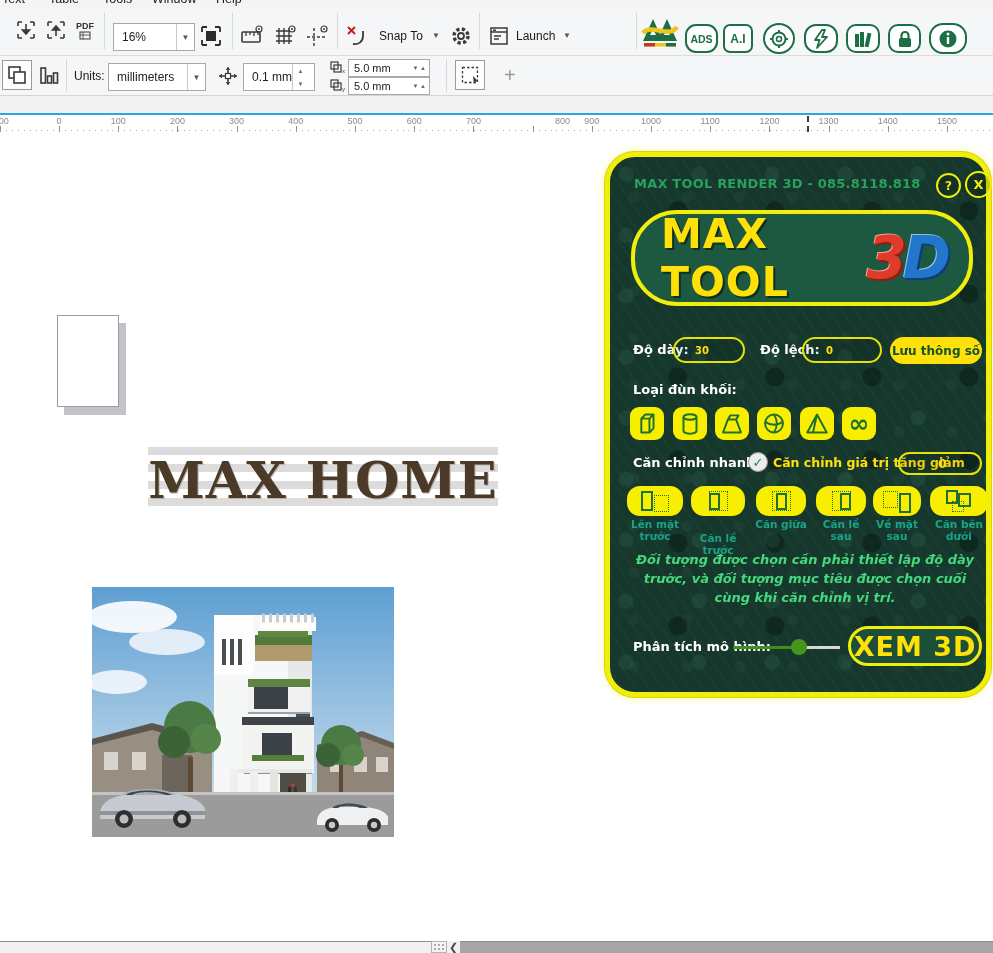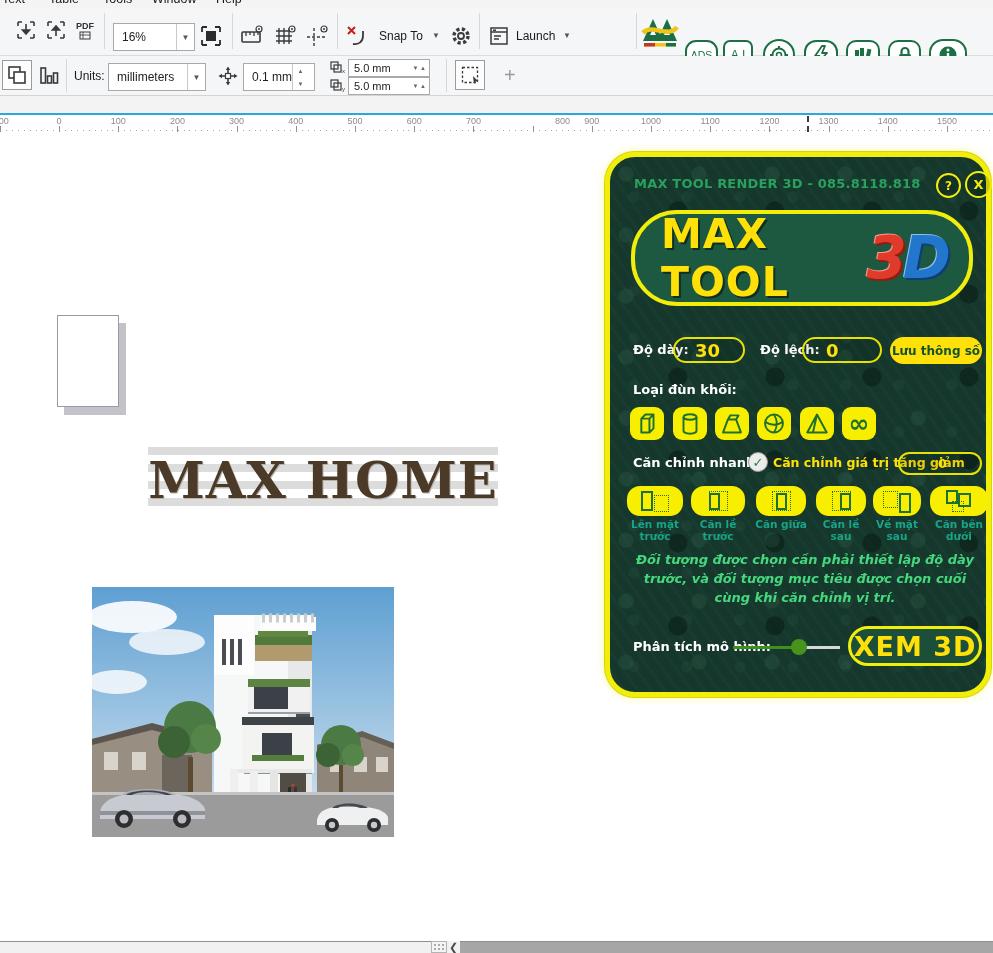--- a/index.html
+++ b/index.html
@@ -13,21 +13,21 @@
   .pbar{left:0;top:56px;width:993px;height:39px;background:#f5f6f7;border-bottom:1px solid #d4d4d4;}
   .gapstrip{left:0;top:96px;width:993px;height:17px;background:#f3f3f3;}
   .sep{width:1px;background:#d8d8d8;top:5px;height:36px;}
   .sep2{width:1px;background:#d8d8d8;top:3px;height:33px;}
   .tbtn{display:flex;align-items:center;justify-content:center;}
   .combo{background:#fff;border:1px solid #a9a9a9;display:flex;align-items:center;font-size:12px;color:#222;}
   .combo .dd{margin-left:auto;width:17px;align-self:stretch;border-left:1px solid #c9c9c9;display:flex;align-items:center;justify-content:center;color:#555;font-size:8px;}
   .spinv{display:flex;flex-direction:column;border-left:1px solid #c9c9c9;width:15px;align-self:stretch;}
   .spinv b{flex:1;font-size:6px;color:#666;display:flex;align-items:center;justify-content:center;font-weight:normal;}
   .lbl{font-size:12px;color:#1a1a1a;}
-  .gicon{border:2.5px solid #1c6f44;color:#1c6f44;background:#fff;display:flex;align-items:center;justify-content:center;font-weight:normal;margin-top:16px;}
+  .gicon{border:2.5px solid #1c6f44;color:#1c6f44;background:#fff;display:flex;align-items:center;justify-content:center;font-weight:bold;}
   
   .blueline{left:0;top:113px;width:993px;height:2px;background:#2aa7e0;}
   .ruler{left:0;top:115px;width:993px;height:18px;background:#fff;overflow:hidden;}
   .rtick{position:absolute;top:1px;transform:translateX(-50%);font-size:9px;color:#8c8c8c;}
   .rmark{position:absolute;top:11px;width:1px;height:6px;background:#8c8c8c;}
   .rdots{position:absolute;left:0;top:15px;width:993px;height:1px;
          background-image:repeating-linear-gradient(to right,#a5a5a5 0 1px,transparent 1px 5.92px);}
   .rmarker{position:absolute;left:807px;top:1px;height:16px;border-left:2px dashed #3c3c3c;}
   
   .pagerect{left:57px;top:315px;width:60px;height:90px;background:#fff;border:1px solid #9a9aa2;box-shadow:7px 8px 0 #c2c2c8;}
@@ -52,21 +52,21 @@
           font-weight:bold;background:rgba(0,0,0,.15);cursor:pointer;font-family:"DejaVu Sans",sans-serif;}
   .banner{left:21px;top:53px;width:342px;height:96px;box-sizing:border-box;border:4px solid #f2ee0c;border-radius:46px;
           background:#1d5941;display:flex;align-items:center;padding:0 18px 0 26px;}
   .banner .mt{font-size:41px;font-weight:900;color:#ffe008;letter-spacing:1px;font-family:"DejaVu Sans",sans-serif;
               text-shadow:2px 2px 0 #0d2e20;}
   .banner .d3{margin-left:14px;font-size:58px;font-weight:900;font-style:italic;font-family:"DejaVu Sans",sans-serif;line-height:1;}
   .banner .d3 .n3{color:#e03a2a;text-shadow:2px 2px 0 #8f1d12,-1px -1px 0 #f59a8e;}
   .banner .d3 .nd{color:#2277cc;text-shadow:2px 2px 0 #0f3e77,-1px -1px 0 #8fc0ea;margin-left:-4px;}
   .wlab{font-size:13px;font-weight:bold;color:#ffffff;font-family:"DejaVu Sans",sans-serif;}
   .pill{box-sizing:border-box;border:2px solid #e6e203;border-radius:13px;color:#ffe008;font-weight:bold;
-        font-size:18px;background:rgba(0,0,0,.08);display:flex;align-items:center;font-family:"DejaVu Sans",sans-serif;}
+        font-size:10px;background:rgba(0,0,0,.08);display:flex;align-items:center;font-family:"DejaVu Sans",sans-serif;}
   .ybtn{background:#ffe008;color:#14532d;font-weight:bold;font-size:12px;border-radius:14px;
         display:flex;align-items:center;justify-content:center;font-family:"DejaVu Sans",sans-serif;cursor:pointer;}
   .exbtn{background:#f8ef00;border-radius:9px;display:flex;align-items:center;justify-content:center;cursor:pointer;}
   .albtn{background:#f8ef00;border-radius:13px;display:flex;align-items:center;justify-content:center;cursor:pointer;}
   .allab{position:absolute;font-size:10.5px;font-weight:bold;color:#19a387;text-align:center;font-family:"DejaVu Sans",sans-serif;}
   .srect{border:2px solid #1e6f32;}
   .drect{border:1.4px dotted #1e6f32;}
   .note{left:20px;top:394px;width:350px;font-size:13px;font-weight:bold;font-style:italic;color:#46d87e;
         text-align:center;line-height:1.45;font-family:"DejaVu Sans",sans-serif;}
   .chk{width:18px;height:18px;border-radius:50%;background:#ececec;border:1.5px solid #9a9a9a;
@@ -520,21 +520,21 @@
         <span class="srect" style="width:8px;height:16px;margin-left:1px;margin-top:4px"></span>
     </div>
     <div class="abs albtn" style="left:320px;top:329px;width:58px;height:30px">
       <span style="position:relative;width:26px;height:22px;display:block">
         <span class="srect" style="position:absolute;left:0;top:0;width:8px;height:10px"></span>
         <span class="srect" style="position:absolute;left:12px;top:3px;width:9px;height:10px"></span>
         <span class="drect" style="position:absolute;left:6px;top:11px;width:10px;height:9px"></span>
       </span>
     </div>
     <span class="allab" style="left:8px;top:361px;width:74px">Lên mặt trước</span>
-    <span class="allab" style="left:74px;top:361px;width:68px">Căn lề trước</span>
+    <span class="allab" style="left:74px;top:375px;width:68px">Căn lề trước</span>
     <span class="allab" style="left:144px;top:361px;width:54px">Căn giữa</span>
     <span class="allab" style="left:202px;top:361px;width:58px">Căn lề sau</span>
     <span class="allab" style="left:257px;top:361px;width:60px">Về mặt sau</span>
     <span class="allab" style="left:314px;top:361px;width:70px">Căn bên dưới</span>
 
     <div class="abs note">Đối tượng được chọn cần phải thiết lập độ dày trước, và đối tượng mục tiêu được chọn cuối cùng khi căn chỉnh vị trí.</div>
 
     <span class="abs wlab" style="left:23px;top:482px">Phân tích mô hình:</span>
     <div class="abs" style="left:123px;top:482px;width:107px;height:16px">
       <div style="position:absolute;left:0;top:7px;height:3px;width:100%;background:#d8d8d8"></div>

